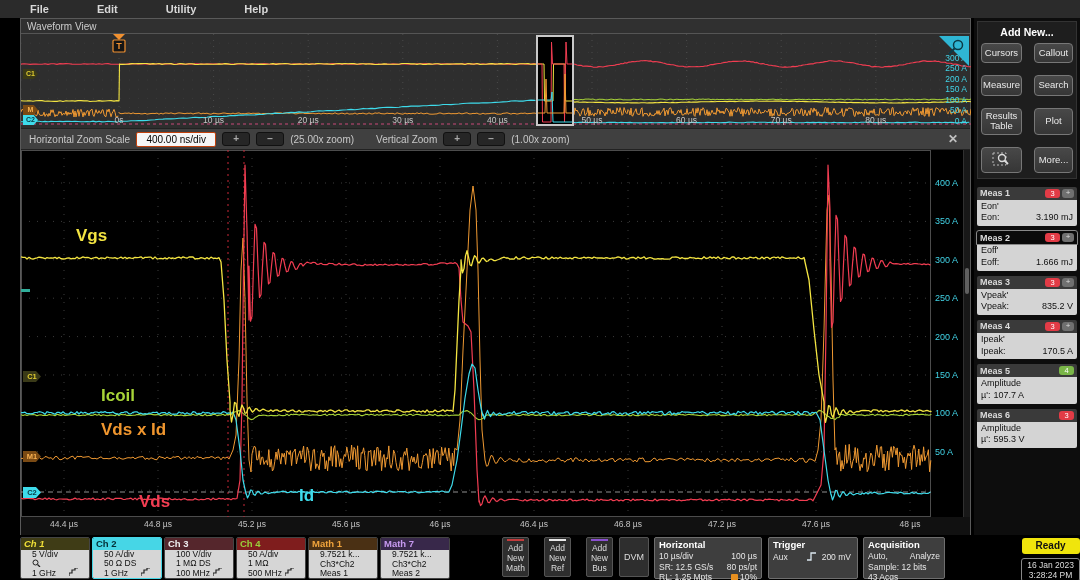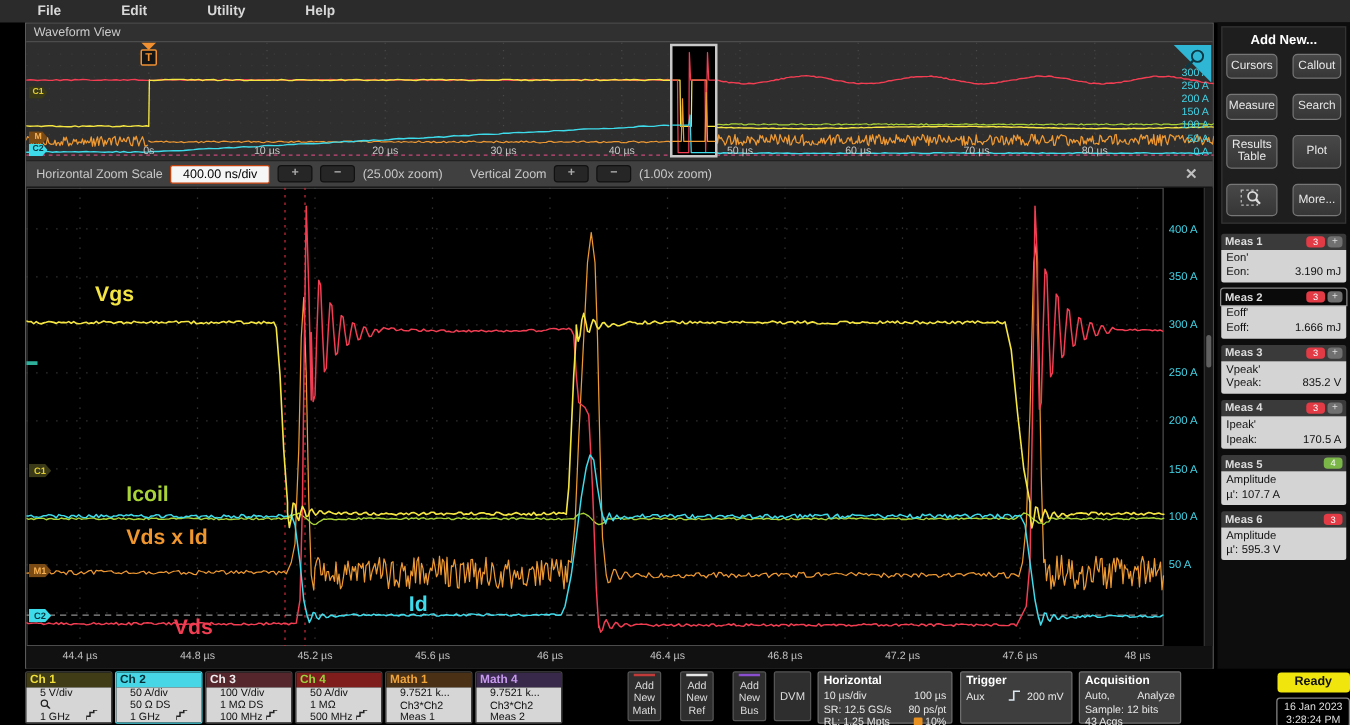--- a/index.html
+++ b/index.html
@@ -20,21 +20,21 @@
   .zb-btn{background:#262626;border:1px solid #111;border-radius:3px;color:#aaa;font-size:10px;font-weight:bold;width:28px;height:14px;line-height:10px;padding:0;cursor:pointer;}
   .zb-gap{margin-left:16px;}
   .zb-close{margin-left:auto;color:#c0c0c0;font-size:12px;font-weight:bold;padding-right:4px;cursor:pointer;}
   .mainview{position:relative;height:367px;background:#000;overflow:hidden;}
   .mainview svg{display:block;position:absolute;left:0;top:0;}
   .scrollbar{position:absolute;right:0;top:0;width:7px;height:367px;background:#181818;border-left:1px solid #303030;}
   .sb-handle{position:absolute;left:1px;top:118px;width:4px;height:26px;background:#606060;border-radius:2px;}
   .timeaxis{position:relative;height:18px;background:#111;}
   .timeaxis span{position:absolute;top:2px;width:50px;text-align:center;font-size:8.5px;color:#c2c2c2;}
   .tlabel{position:absolute;font-size:17px;font-weight:bold;}
-  .tl0{left:55px;top:76px;} .tl1{left:80px;top:236px;} .tl2{left:80px;top:270px;} .tl3{left:118px;top:342px;} .tl4{left:278px;top:324px;margin-left:28px;}
+  .tl0{left:55px;top:76px;} .tl1{left:80px;top:236px;} .tl2{left:80px;top:270px;} .tl3{left:118px;top:342px;} .tl4{left:278px;top:336px;}
   .mk{position:absolute;left:2px;width:18px;height:11px;font-size:7.5px;font-weight:bold;line-height:11px;text-align:center;clip-path:polygon(0 0,72% 0,100% 50%,72% 100%,0 100%);}
   .mk-c1{background:#3a3a18;color:#e0cc30;}
   .mk-m{background:#7a4a14;color:#f8b050;}
   .mk-c2{background:#3edbeb;color:#083840;}
   .overview .mk{width:15px;height:10px;line-height:10px;font-size:7px;}
   .gdash{position:absolute;left:0;top:139px;width:9px;height:3px;background:#2fae9a;}
   
   .rightpanel{position:absolute;left:974px;top:18px;width:106px;height:517px;background:#0d0d0d;padding:3px 3px;}
   .addnew{background:#1e1e1e;border:1px solid #333;padding:3px 3px 5px;}
   .an-title{color:#fff;font-size:10.5px;font-weight:bold;text-align:center;margin:1px 0 5px;}
@@ -50,21 +50,21 @@
   .plus{width:12px;height:9px;background:#707070;border-radius:3px;color:#ddd;font-size:8px;line-height:8px;text-align:center;}
   .meas-body{background:#d4d4d4;border-radius:0 0 2px 2px;padding:1px 4px 2px;font-size:9px;color:#111;line-height:1.3;}
   .meas-row{display:flex;justify-content:space-between;}
   .meas-row.tight{justify-content:flex-start;gap:3px;}
   
   .bottombar{position:absolute;left:20px;top:537px;width:1060px;height:43px;display:flex;align-items:flex-start;}
   .chbadge{width:70px;margin-right:2px;border-radius:2px;overflow:hidden;border:1px solid #444;}
   .ch-head{height:12px;font-size:9.5px;font-weight:bold;padding:0 3px;line-height:12px;}
   .ch-body{background:#d6d6d6;height:28px;padding:0 11px;font-size:8.5px;color:#101010;display:flex;flex-direction:column;justify-content:space-around;}
   .ch-row{display:flex;justify-content:space-between;align-items:center;line-height:1;}
-  .ch1 .ch-head{background:#3f3c16;color:#f0df38;}
+  .ch1 .ch-head{background:#3f3c16;color:#f0df38;font-style:italic;}
   .ch2 .ch-head{background:#46d6e6;color:#032e36;}
   .ch2{border-color:#46d6e6;}
   .ch3 .ch-head{background:#55262c;color:#eee;}
   .ch4 .ch-head{background:#7f1d1d;color:#9ad23c;}
   .m1 .ch-head{background:#4a3014;color:#f0a43c;}
   .m2 .ch-head{background:#38284a;color:#c79af0;}
   .addtrio{display:flex;gap:15px;margin-left:50px;}
   .trio-btn{width:27px;height:40px;background:#2e2e2e;border:1px solid #555;border-radius:2px;color:#ddd;font-size:8.5px;text-align:center;padding-top:4px;line-height:1.15;cursor:pointer;}
   .trio-stripe{display:block;height:2px;margin:-3px 4px 3px;}
   .dvm{width:30px;height:40px;background:#2e2e2e;border:1px solid #555;border-radius:2px;color:#ddd;font-size:9px;text-align:center;line-height:38px;margin-left:6px;cursor:pointer;}
@@ -444,21 +444,21 @@
           </div>
         <div class="ch-row">
             <span>Ch3*Ch2</span>
           </div>
         <div class="ch-row">
             <span>Meas 1</span>
           </div>
       </div>
     </div>
     <div class="chbadge m2">
-      <div class="ch-head">Math 4</div>
+      <div class="ch-head">Math 7</div>
       <div class="ch-body">
         <div class="ch-row">
             <span>9.7521 k...</span>
           </div>
         <div class="ch-row">
             <span>Ch3*Ch2</span>
           </div>
         <div class="ch-row">
             <span>Meas 2</span>
           </div>

